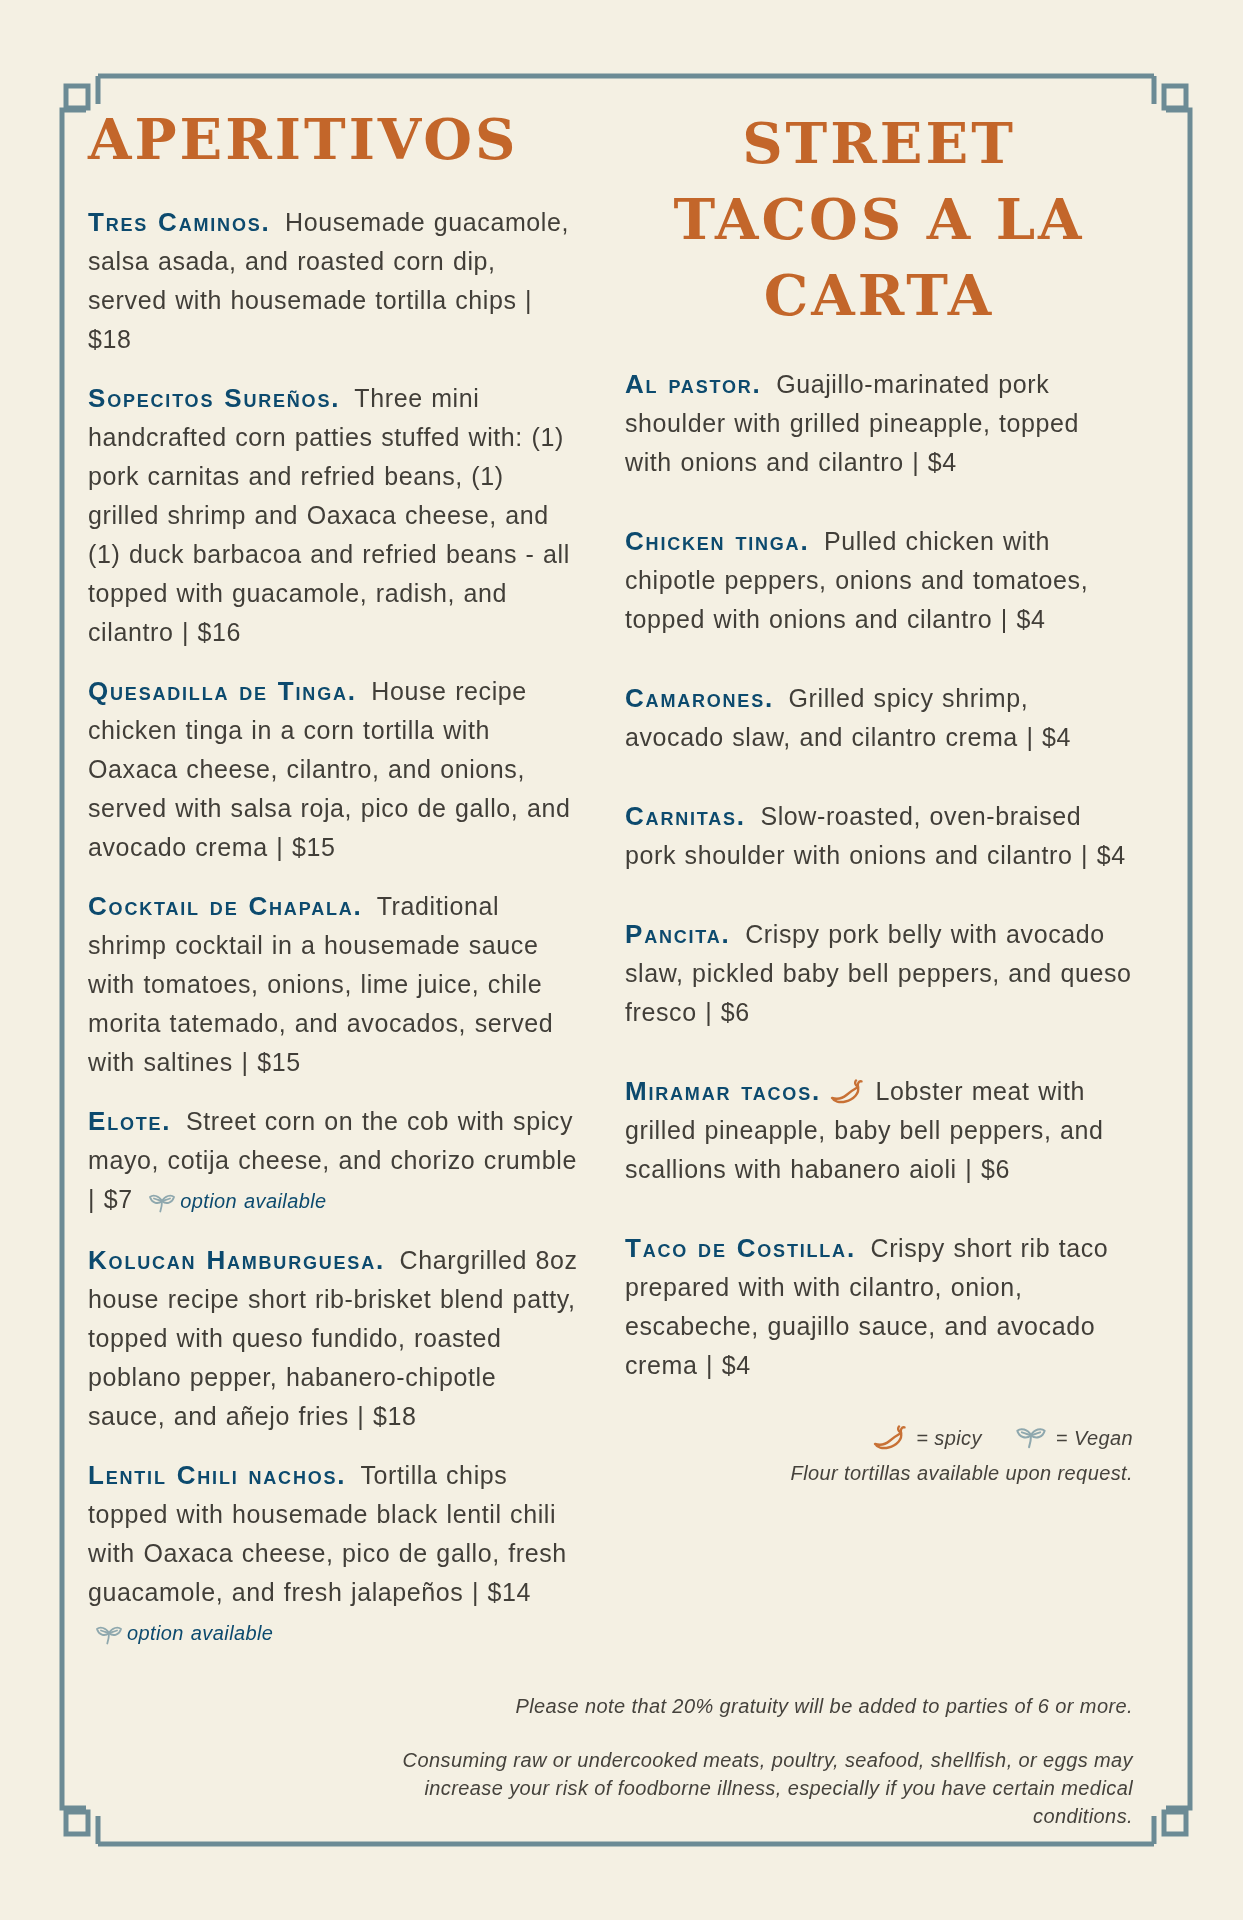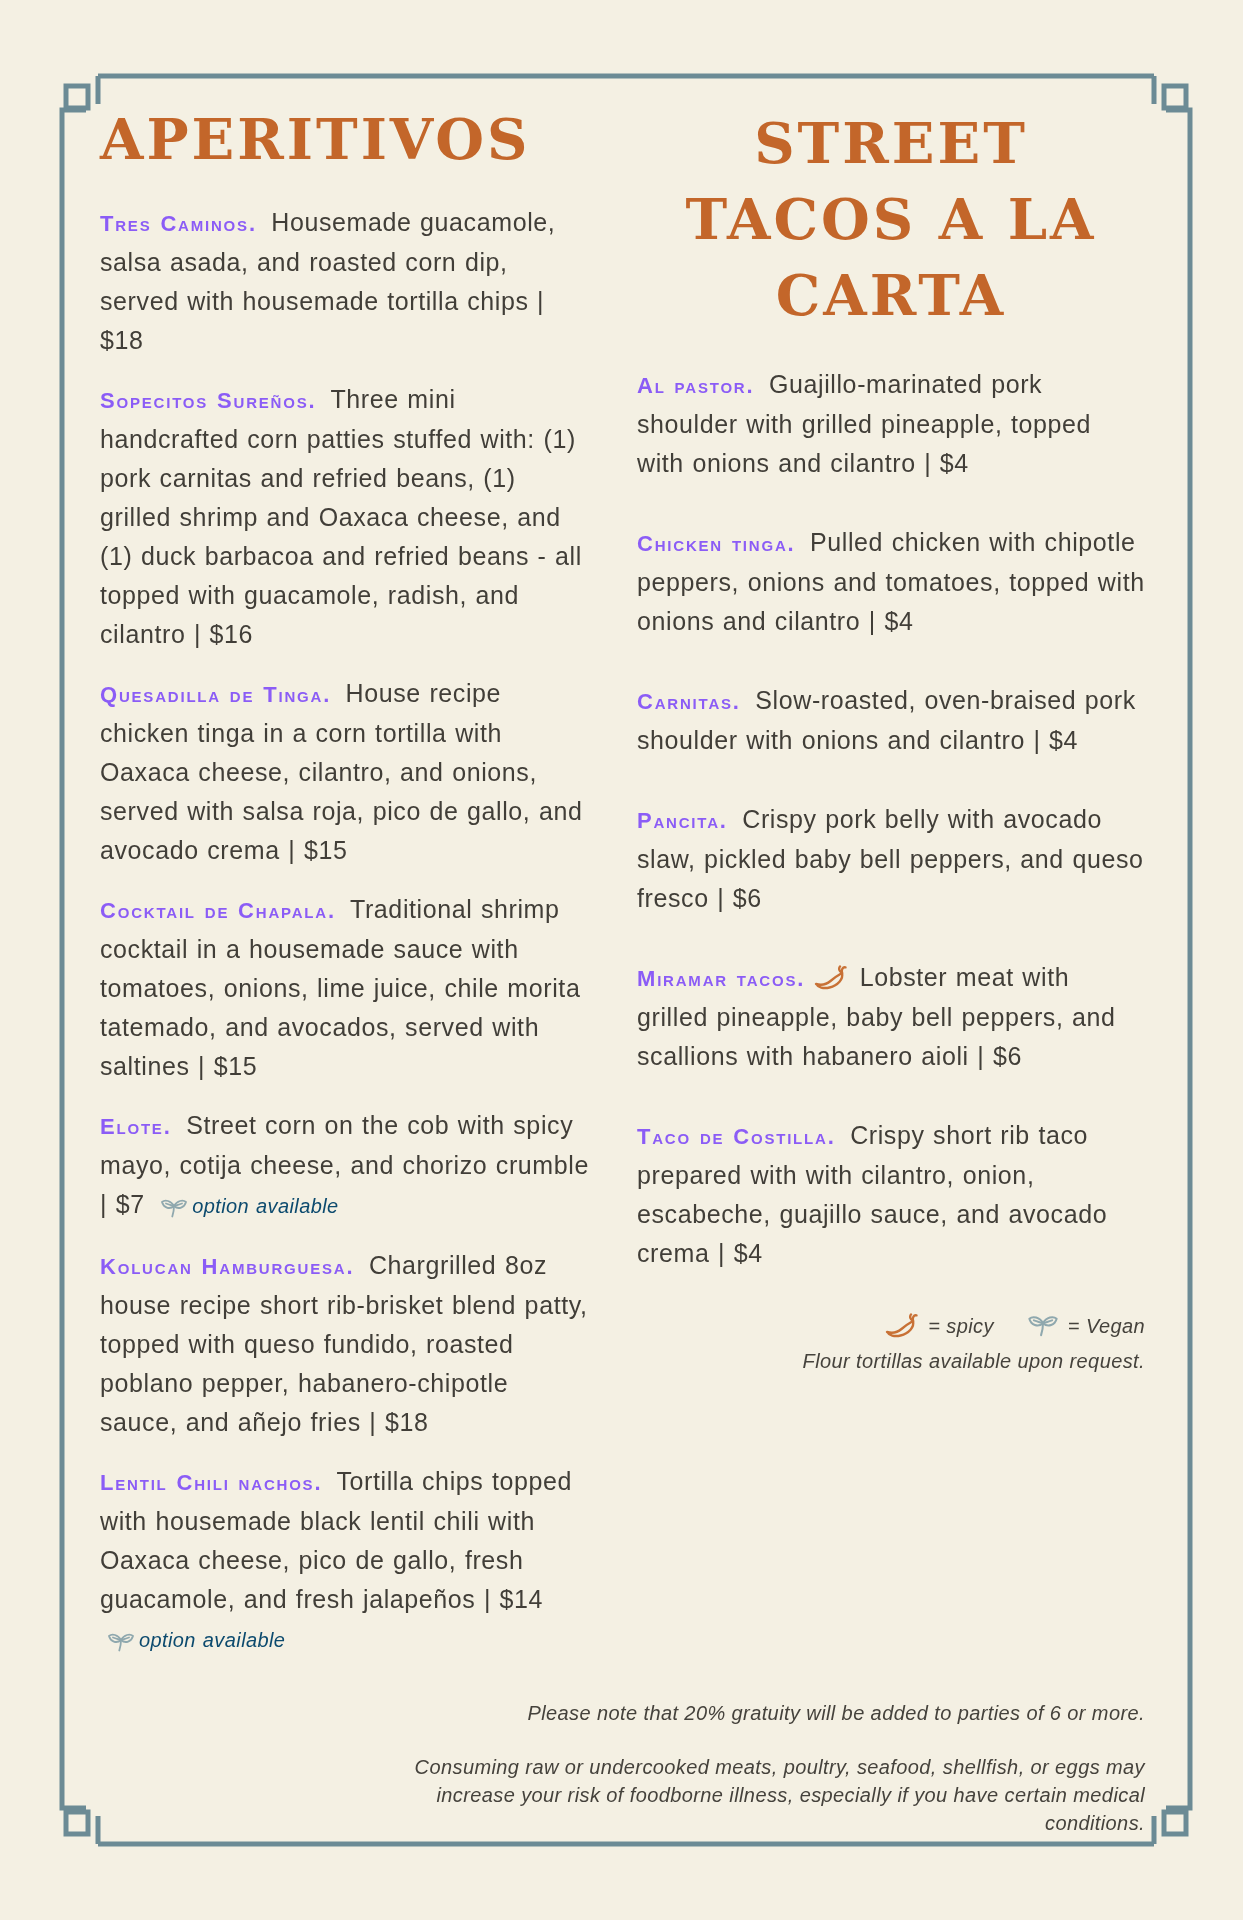--- a/index.html
+++ b/index.html
@@ -6,21 +6,21 @@
   html,body{margin:0;padding:0;}
   body{
     width:1243px;height:1920px;position:relative;
     background:#f4f0e3;
     font-family:"Liberation Sans",sans-serif;
     color:#413e38;
     overflow:hidden;
   }
   .frame{position:absolute;left:0;top:0;pointer-events:none;}
   .content{
-    position:absolute;left:100px;top:105px;width:1045px;
+    position:absolute;left:88px;top:105px;width:1045px;
   }
   .columns{
     display:grid;grid-template-columns:490px 508px;column-gap:47px;
   }
   .col-title{
     font-family:"DejaVu Serif",serif;
     font-weight:700;
     color:#c3662a;
     font-size:56px;line-height:68px;
     letter-spacing:3px;
@@ -33,23 +33,23 @@
   .menu-item{
     margin:0 0 20px 0;
     font-size:25px;line-height:39px;
     letter-spacing:.6px;word-spacing:1px;
     color:#413e38;
   }
   .right-col .menu-item{margin-bottom:40px;}
   .dish-name{
     font-variant:small-caps;font-variant-caps:small-caps;
     font-weight:700;
-    font-size:22px;
+    font-size:26px;
     letter-spacing:1.8px;
-    color:#8b5cf6;
+    color:#0c4a6e;
     margin-right:6px;
   }
   .option-note{
     font-style:italic;font-size:20px;color:#0c4a6e;
     letter-spacing:.4px;white-space:nowrap;
   }
   .option-note svg{vertical-align:-6px;margin:0 5px 0 8px;}
   .spicy-inline svg{vertical-align:-4px;margin:0 4px 0 2px;}
   .legend-row{
     display:flex;justify-content:flex-end;align-items:flex-end;
@@ -135,20 +135,21 @@
 
     <section class="right-col">
       <h1 class="col-title right-title">STREET TACOS A LA CARTA</h1>
       <div>
 
 
           <p class="menu-item"><span class="dish-name">Al pastor.</span> <span class="dish-desc">Guajillo-marinated pork shoulder with grilled pineapple, topped with onions and cilantro | $4</span> </p>
 
           <p class="menu-item"><span class="dish-name">Chicken tinga.</span> <span class="dish-desc">Pulled chicken with chipotle peppers, onions and tomatoes, topped with onions and cilantro | $4</span> </p>
 
+          <p class="menu-item"><span class="dish-name">Camarones.</span> <span class="dish-desc">Grilled spicy shrimp, avocado slaw, and cilantro crema | $4</span> </p>
 
           <p class="menu-item"><span class="dish-name">Carnitas.</span> <span class="dish-desc">Slow-roasted, oven-braised pork shoulder with onions and cilantro | $4</span> </p>
 
           <p class="menu-item"><span class="dish-name">Pancita.</span> <span class="dish-desc">Crispy pork belly with avocado slaw, pickled baby bell peppers, and queso fresco | $6</span> </p>
 
           <p class="menu-item"><span class="dish-name">Miramar tacos.</span><span class="spicy-inline"><svg width="34" height="25" viewBox="0 0 34 25">
                 <use href="#chili-shape"></use>
               </svg></span> <span class="dish-desc">Lobster meat with grilled pineapple, baby bell peppers, and scallions with habanero aioli | $6</span> </p>
 
           <p class="menu-item"><span class="dish-name">Taco de Costilla.</span> <span class="dish-desc">Crispy short rib taco prepared with with cilantro, onion, escabeche, guajillo sauce, and avocado crema | $4</span> </p>

